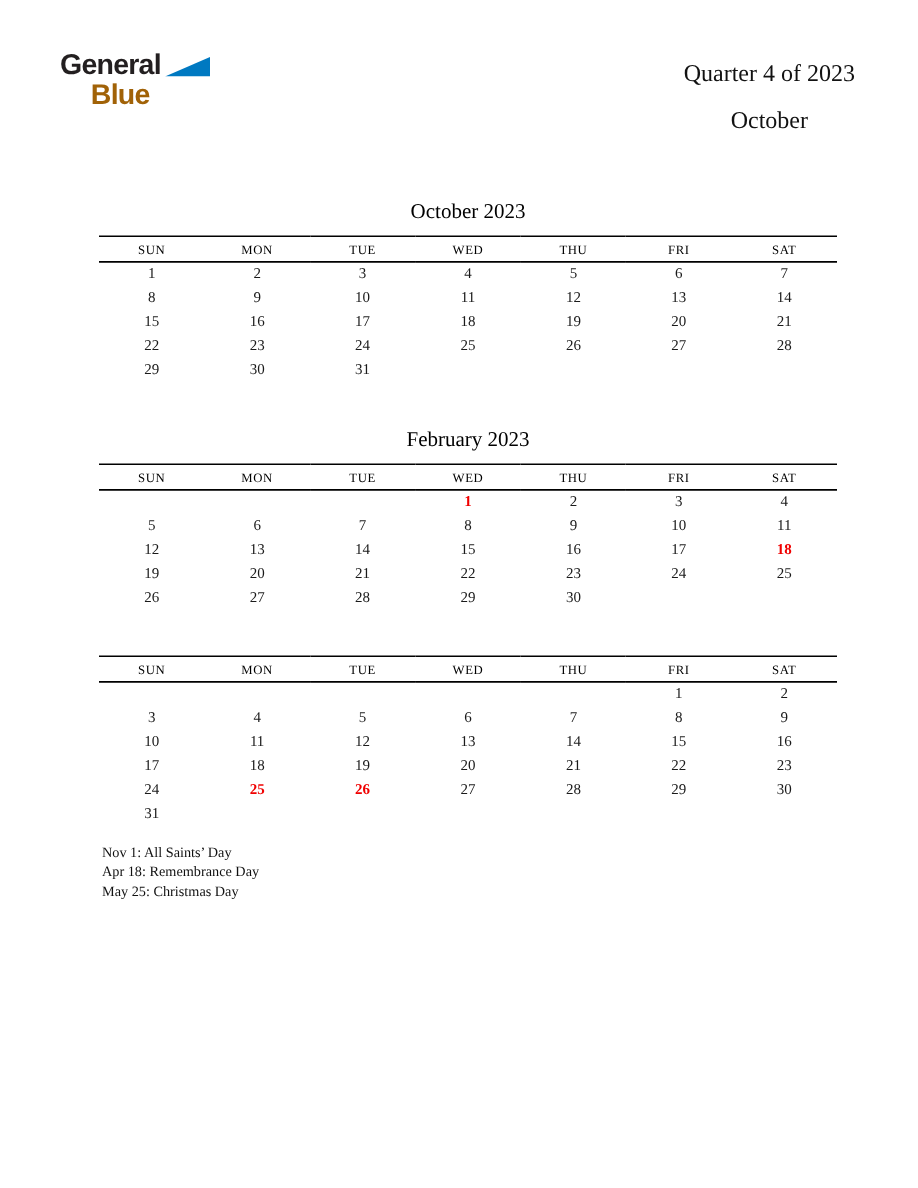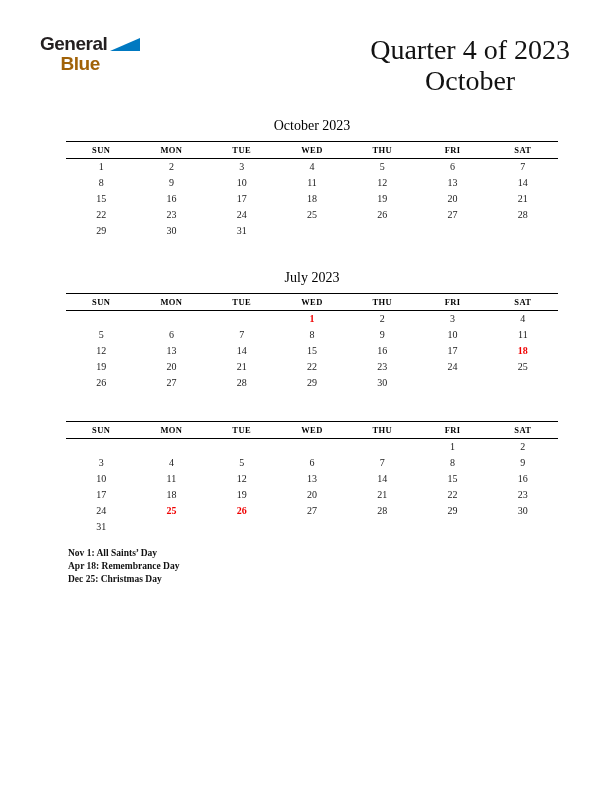--- a/index.html
+++ b/index.html
@@ -8,34 +8,34 @@
     width:612px; height:792px; margin:0 auto; background:#fff;
     font-family:"Liberation Serif", serif; color:#1a1a1a;
     padding-top:34px; overflow:hidden; position:relative;
   }
   .topbar { display:flex; justify-content:space-between; align-items:flex-start; padding:0 42px 0 40px; }
   .logo { font-family:"Liberation Sans", sans-serif; font-weight:bold; font-size:19px; line-height:20px; }
   .logo-row { display:flex; align-items:flex-end; gap:3px; }
   .logo-general { color:#231f20; letter-spacing:-0.5px; }
   .logo-flag { display:block; margin-bottom:3px; }
   .logo-blue { color:#a16207; text-align:center; padding-right:20px; letter-spacing:-0.5px; }
-  .doc-title { text-align:center; font-size:28px; line-height:31px; color:#121212; }
-  .months { margin-top:22px;padding-left:12px; }
+  .doc-title { text-align:center; font-size:16px; line-height:31px; color:#121212; }
+  .months { margin-top:38px;padding-left:12px; }
   .month { width:492px; margin:0 auto 31px; }
   .month:last-child { margin-bottom:12px; }
   .month-title { text-align:center; font-size:14px; margin-bottom:7px; color:#000; }
   table.cal { width:100%; border-collapse:collapse; table-layout:fixed; }
   table.cal th {
     border-top:1.6px solid #000; border-bottom:1px solid #000;
-    font-size:8.5px; font-weight:bold; letter-spacing:0.4px;
+    font-size:8.5px; font-weight:normal; letter-spacing:0.4px;
     padding:3px 0; text-align:center; color:#000;
   }
   table.cal td { font-size:10px; text-align:center; padding:2px 0; height:16px; vertical-align:middle; }
   .legend { margin:8px 0 0 68px; font-size:9.5px; line-height:13px; color:#111; }
-  .legend div { white-space:nowrap;font-weight:bold; }
+  .legend div { white-space:nowrap; }
 </style>
 </head>
 <body>
 
 <div class="page">
 
   <div class="topbar">
     <div class="logo">
       <div class="logo-row">
         <span class="logo-general">General</span>
@@ -110,21 +110,21 @@
               <td>31</td>
               <td></td>
               <td></td>
               <td></td>
               <td></td>
             </tr>
           </tbody>
         </table>
       </section>
       <section class="month">
-        <div class="month-title">July 2023</div>
+        <div class="month-title">February 2023</div>
         <table class="cal">
           <thead>
             <tr>
               <th>SUN</th>
               <th>MON</th>
               <th>TUE</th>
               <th>WED</th>
               <th>THU</th>
               <th>FRI</th>
               <th>SAT</th>
@@ -248,16 +248,16 @@
               <td></td>
             </tr>
           </tbody>
         </table>
       </section>
     </div>
 
   <div class="legend">
     <div>Nov 1: All Saints’ Day</div>
     <div>Apr 18: Remembrance Day</div>
-    <div>Dec 25: Christmas Day</div>
+    <div>May 25: Christmas Day</div>
   </div>
 
 </div>
 
 </body></html>

